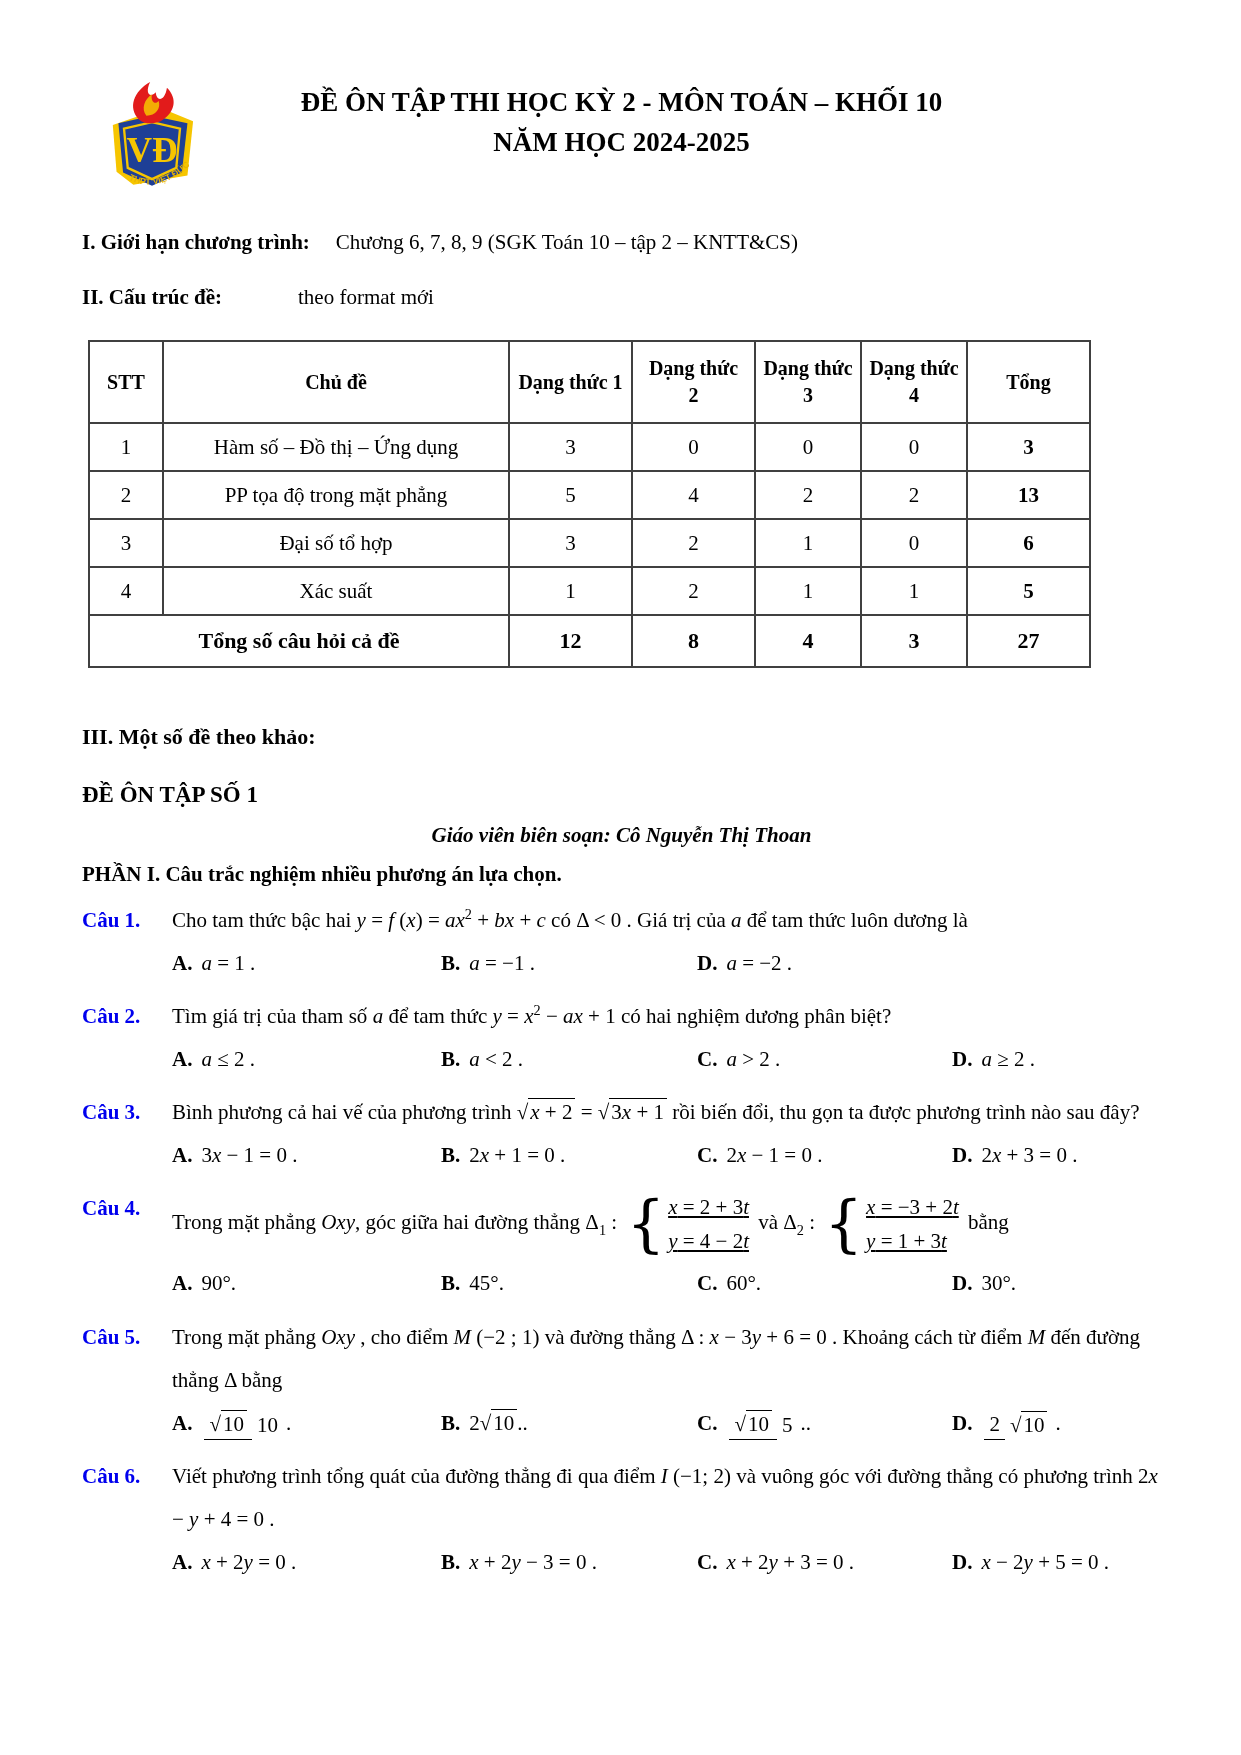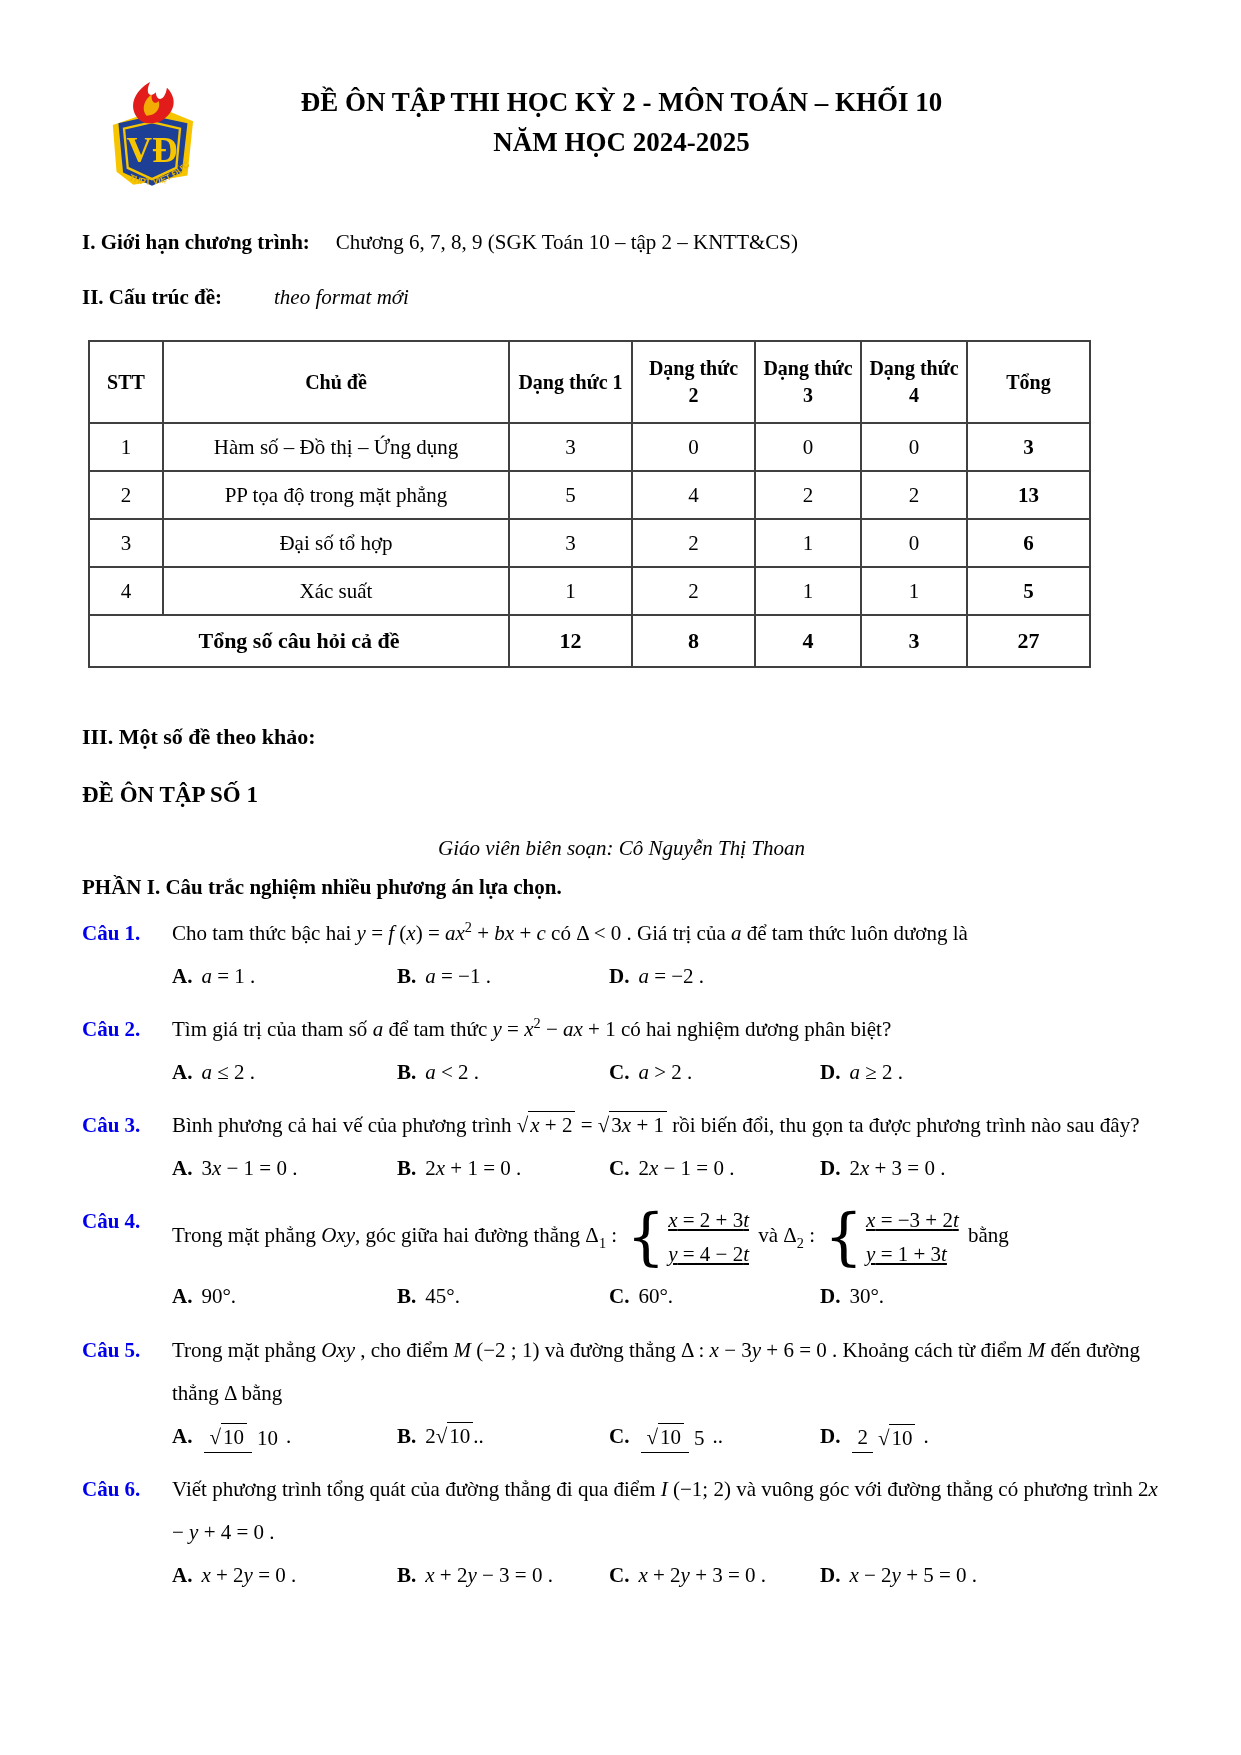--- a/index.html
+++ b/index.html
@@ -9,40 +9,40 @@
     padding:78px 80px 0 82px;position:relative;overflow:hidden;
   }
   
   .doc-header{position:relative;min-height:118px;margin-bottom:34px;}
   .logo{position:absolute;left:14px;top:2px;width:112px;height:118px;}
   .titles{text-align:center;font-weight:bold;font-size:27px;line-height:40px;padding-top:4px;}
   
   .sec-line{font-size:21px;margin-bottom:30px;}
   .sec-label{font-weight:bold;text-align:right;}
   .s1-text{margin-left:26px;}
-  .s2-text{margin-left:52px;font-style:italic;}
+  .s2-text{margin-left:76px;}
   
   table.struct{border-collapse:collapse;margin:4px 0 0 6px;table-layout:fixed;}
   table.struct td,table.struct th{border:2px solid #404040;padding:2px 4px;vertical-align:middle;}
   table.struct th{font-size:20px;line-height:1.35;height:76px;font-weight:bold;text-align:center;}
   th.big{font-size:22px;}
   table.struct td{font-size:21px;height:42px;text-align:center;}
   td.t{text-align:left;padding-left:14px;}
   .b{font-weight:bold;}
   tr.foot td{height:46px;font-size:22px;font-weight:bold;}
   
   .s3{margin-top:56px;font-size:22px;font-weight:bold;}
   .exam-title{font-weight:bold;font-size:23px;margin-top:32px;}
-  .teacher{text-align:center;font-weight:normal;font-style:italic;font-size:21px;margin-top:28px;}
+  .teacher{text-align:center;font-weight:bold;font-style:italic;font-size:21px;margin-top:15px;}
   .part1{font-weight:bold;font-size:21px;margin-top:14px;margin-bottom:12px;}
   
   .question{display:grid;grid-template-columns:90px 1fr;font-size:21px;margin-bottom:10px;}
   .q-label{font-weight:bold;line-height:2.05;}
   .q-body{line-height:2.05;}
-  .q-options{display:grid;grid-template-columns:225px 212px 211px 1fr;line-height:2.05;align-items:center;}
+  .q-options{display:grid;grid-template-columns:225px 212px 211px 1fr;line-height:2.05;align-items:center;gap:44px;}
   .option{white-space:nowrap;}
   .opt-letter{font-weight:bold;margin-right:9px;}
   
   i{font-style:italic;}
   sup{font-size:0.68em;}
   sub{font-size:0.68em;}
   m-r{border-top:1.7px solid #000;padding:1px 3px 0 2px;}
   m-frac{display:inline-flex;flex-direction:row;align-items:center;vertical-align:middle;line-height:1.35;margin:2px 3px;}
   m-n{display:block;border-bottom:1.7px solid #000;padding:0 5px 1px 5px;}
   m-d{display:block;padding:1px 5px 0 5px;}

